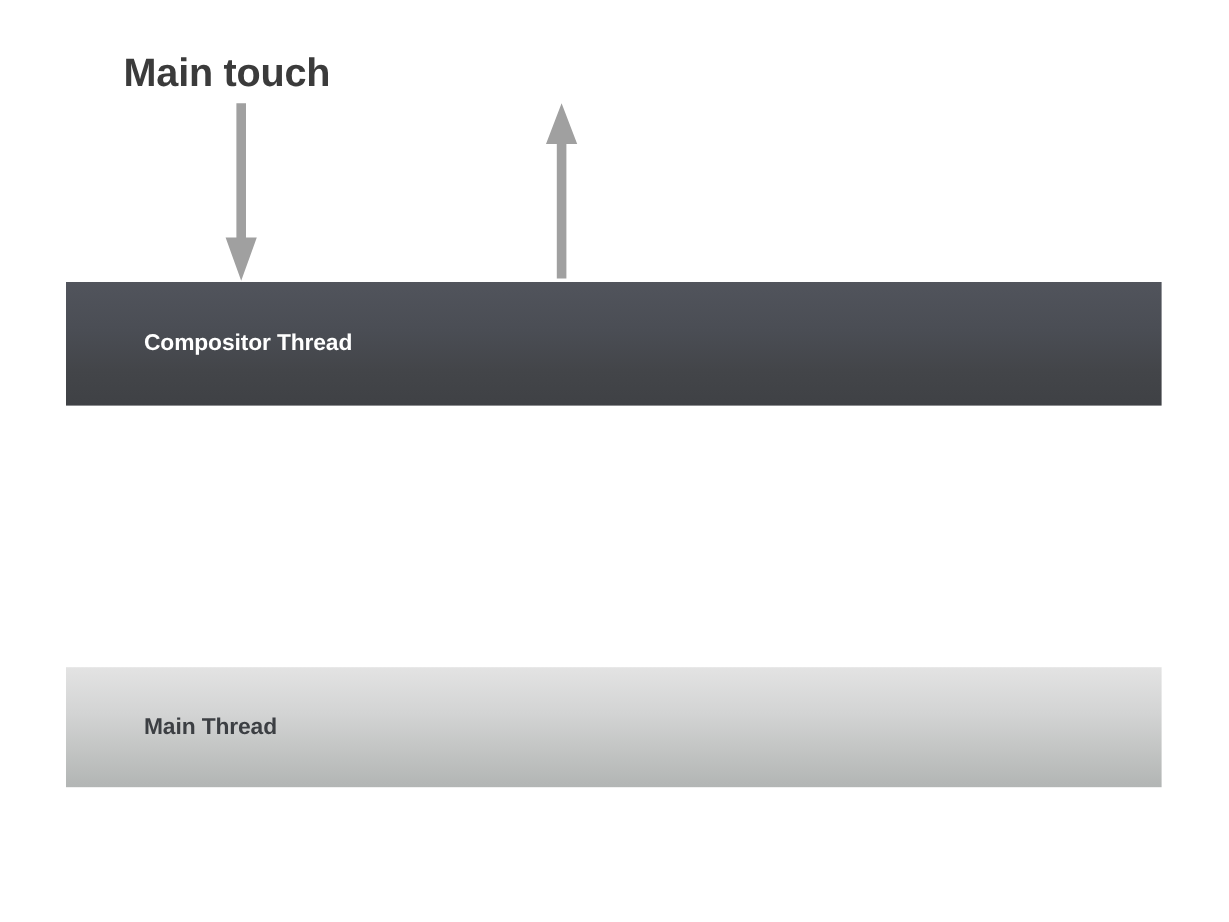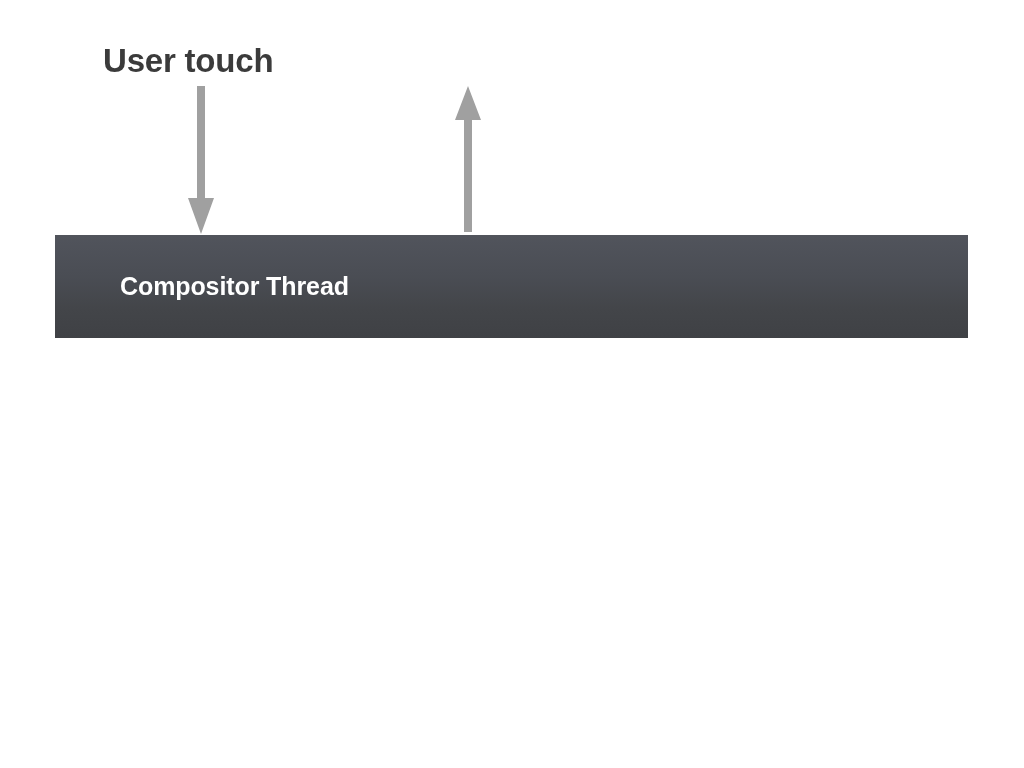--- a/index.html
+++ b/index.html
@@ -43,21 +43,21 @@
 
   
   .lane {
     position: absolute;
     left: 55px;
     width: 913px;
     display: flex;
     align-items: center;
   }
   .lane-label {
-    font-size: 25px;
+    font-size: 19px;
     font-weight: bold;
     letter-spacing: -0.1px;
     margin-left: 65px;
     white-space: nowrap;
     line-height: 1;
   }
   #lane-compositor {
     top: 235px;
     height: 103px;
     background: linear-gradient(to bottom, #51545c 0%, #4a4d54 40%, #434549 72%, #3f4145 100%);
@@ -68,29 +68,32 @@
     height: 100px;
     background: linear-gradient(to bottom, #e3e3e3 0%, #d3d4d4 38%, #c2c4c3 70%, #b2b5b4 100%);
   }
   #lane-main .lane-label { color: #3c3f43; }
 </style>
 </head>
 <body>
 
 <div id="canvas">
 
-  <div class="event-label" id="label-user-touch">User touch</div>
+  <div class="event-label" id="label-user-touch">Main touch</div>
 
 
   <svg class="arrow" id="arrow-user-touch" viewBox="0 0 40 150">
     <polygon points="16,0 24,0 24,112 33,112 20,148 7,112 16,112" fill="#a0a0a0"></polygon>
   </svg>
 
   <svg class="arrow" id="arrow-commit-gpu" viewBox="0 0 40 148">
     <polygon points="20,2 33,36 24,36 24,148 16,148 16,36 7,36" fill="#a0a0a0"></polygon>
   </svg>
 
   <div class="lane" id="lane-compositor">
     <span class="lane-label">Compositor Thread</span>
   </div>
 
+  <div class="lane" id="lane-main">
+    <span class="lane-label">Main Thread</span>
+  </div>
 
 </div>
 
 </body></html>

